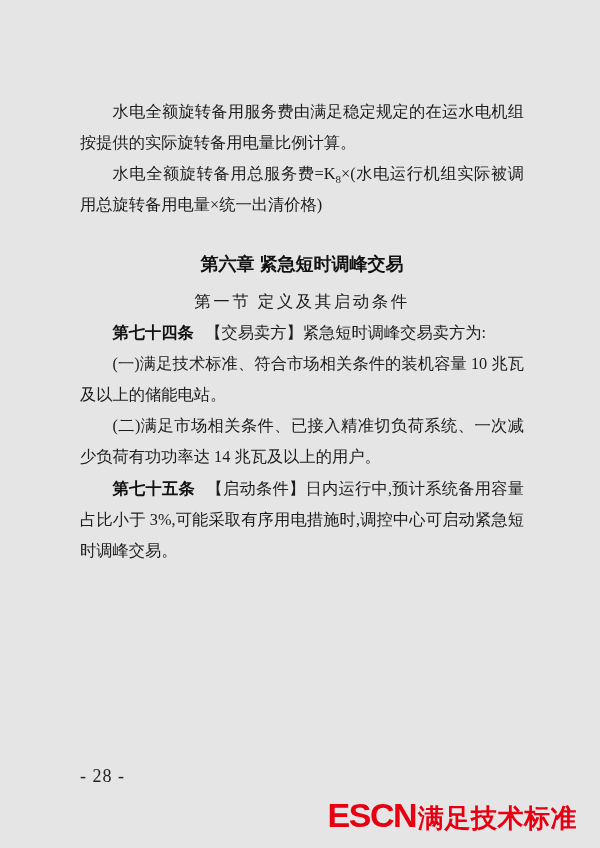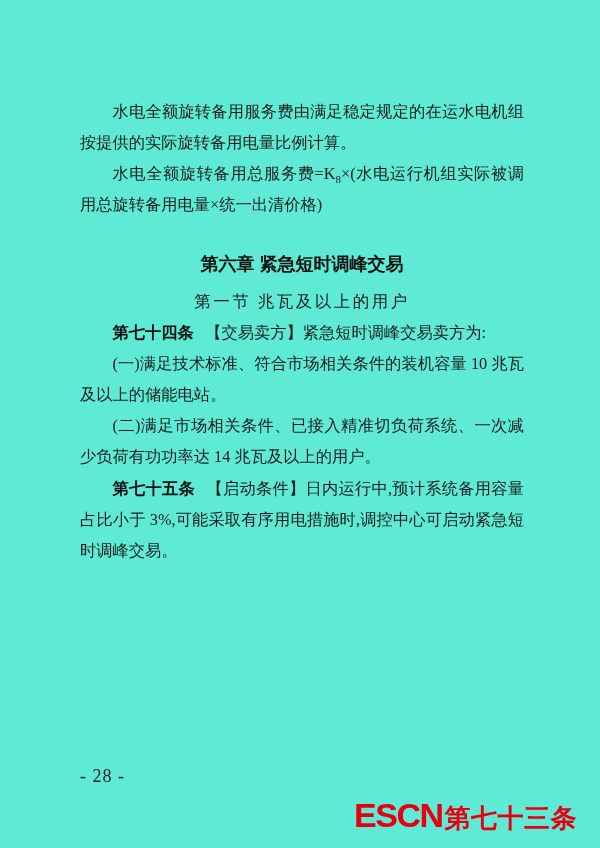--- a/index.html
+++ b/index.html
@@ -4,21 +4,21 @@
 <style>
   html, body { margin: 0; padding: 0; }
   body {
     width: 600px; height: 848px;
     background: #ffffff;
     position: relative;
     overflow: hidden;
     font-family: "Liberation Serif", "DejaVu Serif", serif;
     color: #1c1c1c;
   }
-  .page { position: absolute; inset: 0; background: #5eead4; }
+  .page { position: absolute; inset: 0; background: #e5e5e5; }
   .content {
     position: absolute;
     left: 80px; top: 97px;
     width: 444px;
   }
   .par {
     margin: 0;
     font-size: 16.25px;
     line-height: 31px;
     text-align: justify;
@@ -92,33 +92,33 @@
 
   <div class="content">
 
     <p class="par">水电全额旋转备用服务费由满足稳定规定的在运水电机组按提供的实际旋转备用电量比例计算。</p>
 
     <p class="par"><span>水电全额旋转备用总服务费=K</span><sub class="formula-sub">8</sub><span>×(水电运行机组实际被调用总旋转备用电量×统一出清价格)</span></p>
 
 
     <h2 class="par chapter">第六章 紧急短时调峰交易</h2>
 
-    <h3 class="par section">第一节 兆瓦及以上的用户</h3>
+    <h3 class="par section">第一节 定义及其启动条件</h3>
 
 
     <p class="par"><span class="article-label">第七十四条</span><span>【交易卖方】紧急短时调峰交易卖方为:</span></p>
 
     <p class="par">(一)满足技术标准、符合市场相关条件的装机容量 10 兆瓦及以上的储能电站。</p>
 
     <p class="par">(二)满足市场相关条件、已接入精准切负荷系统、一次减少负荷有功功率达 14 兆瓦及以上的用户。</p>
 
     <p class="par"><span class="article-label">第七十五条</span><span>【启动条件】日内运行中,预计系统备用容量占比小于 3%,可能采取有序用电措施时,调控中心可启动紧急短时调峰交易。</span></p>
 
   </div>
 
   <div class="footer-page-number">- 28 -</div>
 
   <div class="logo" style="color: rgb(230, 0, 18);">
       <span class="logo-latin">ESCN</span>
-      <span class="logo-cn">第七十三条</span>
+      <span class="logo-cn">满足技术标准</span>
     </div>
 
 </div>
 
 </body></html>

